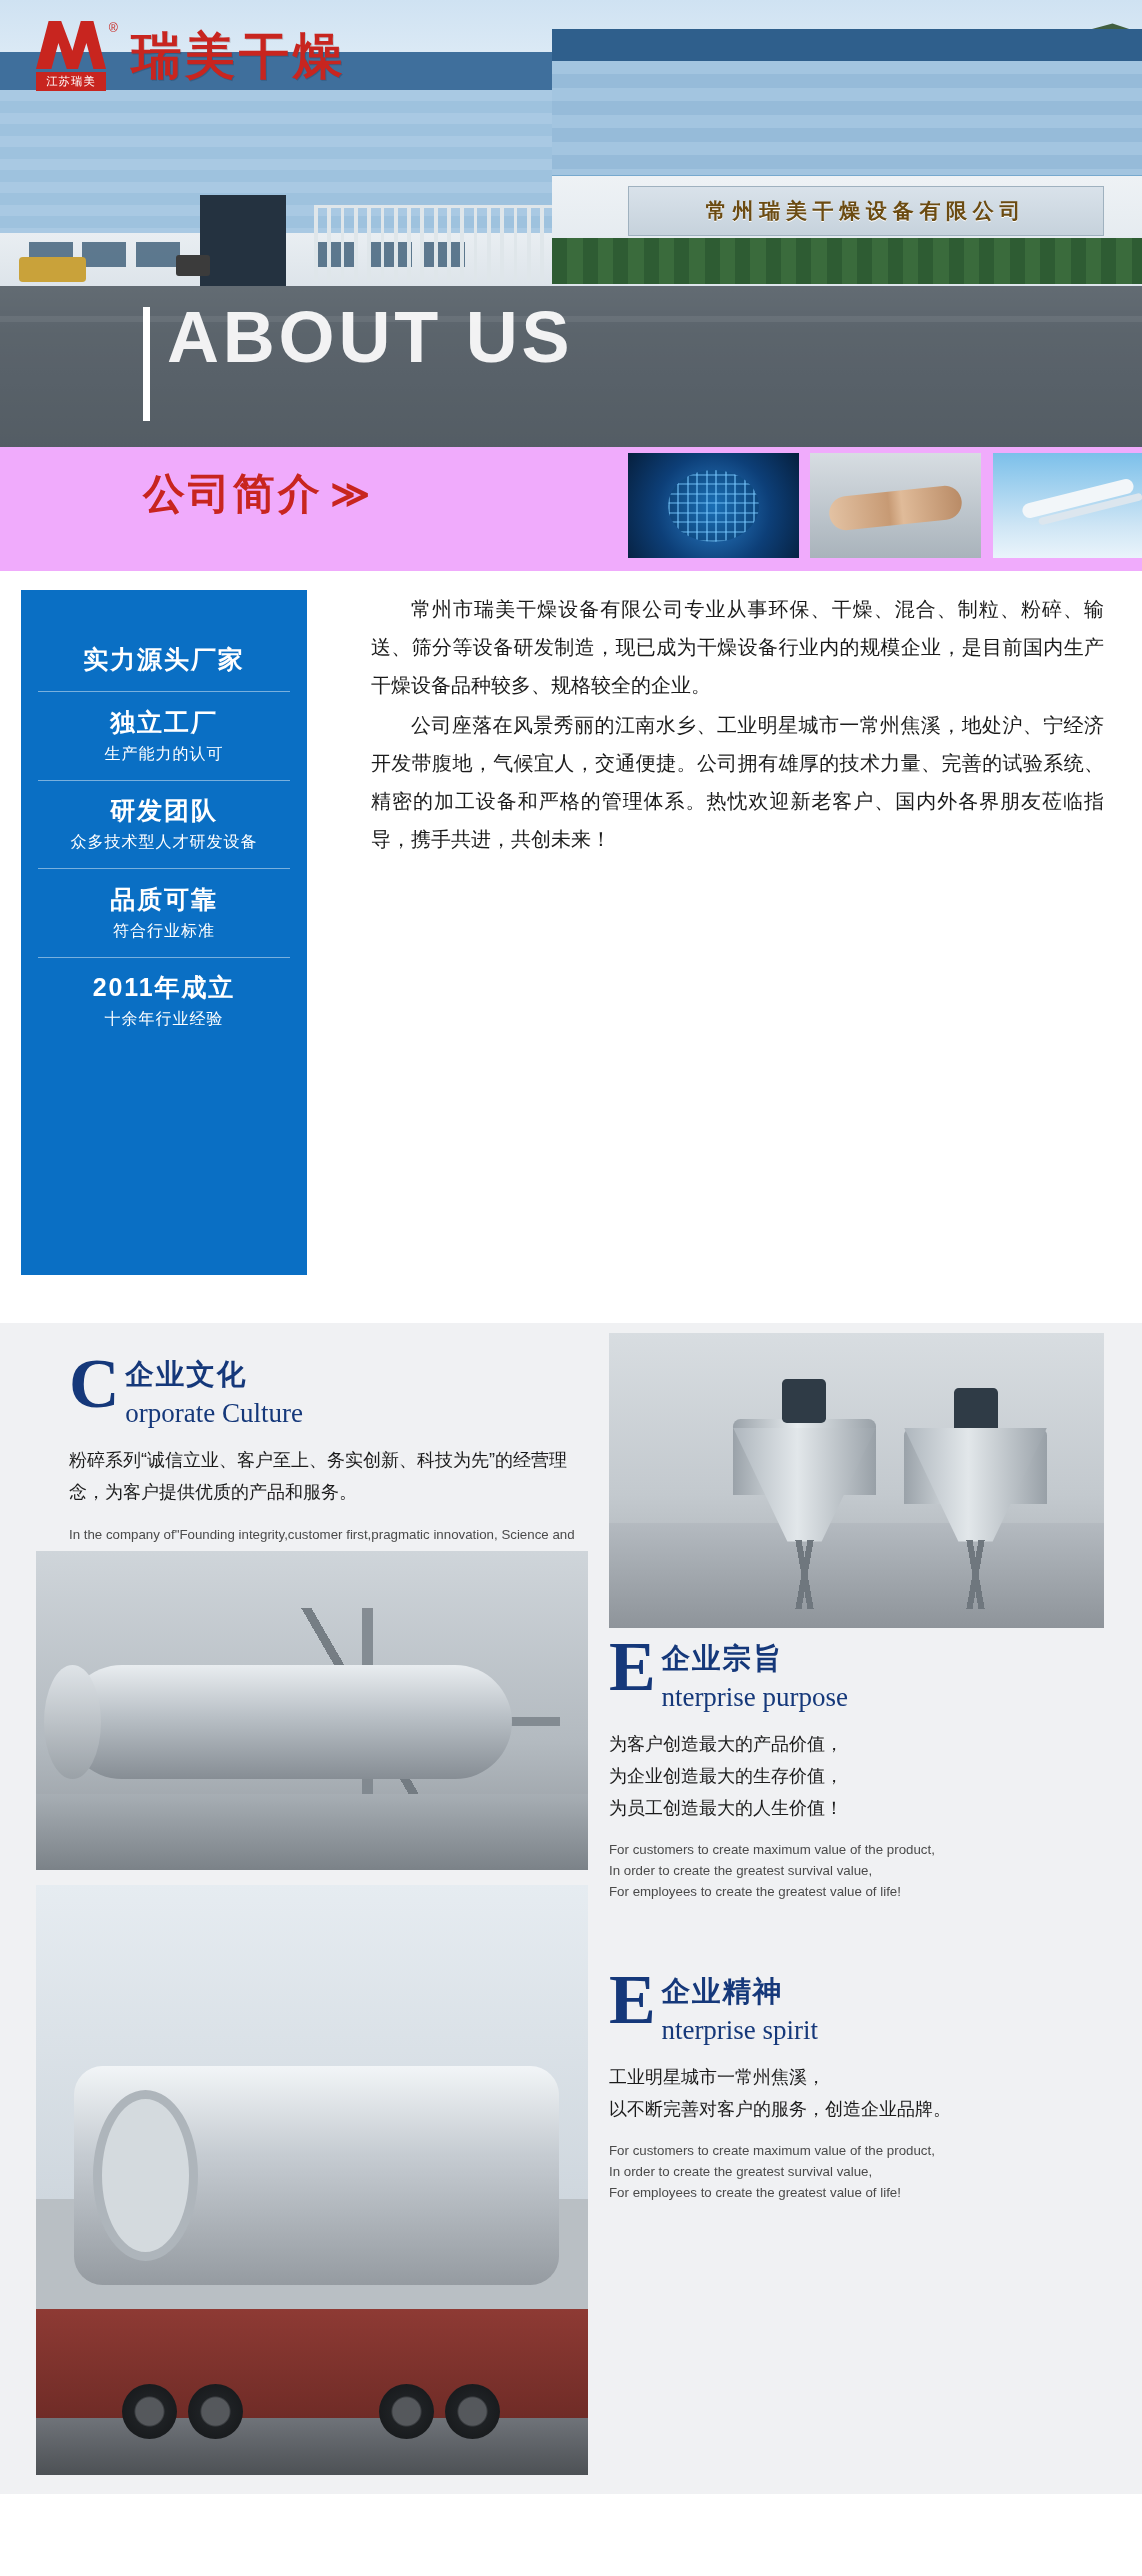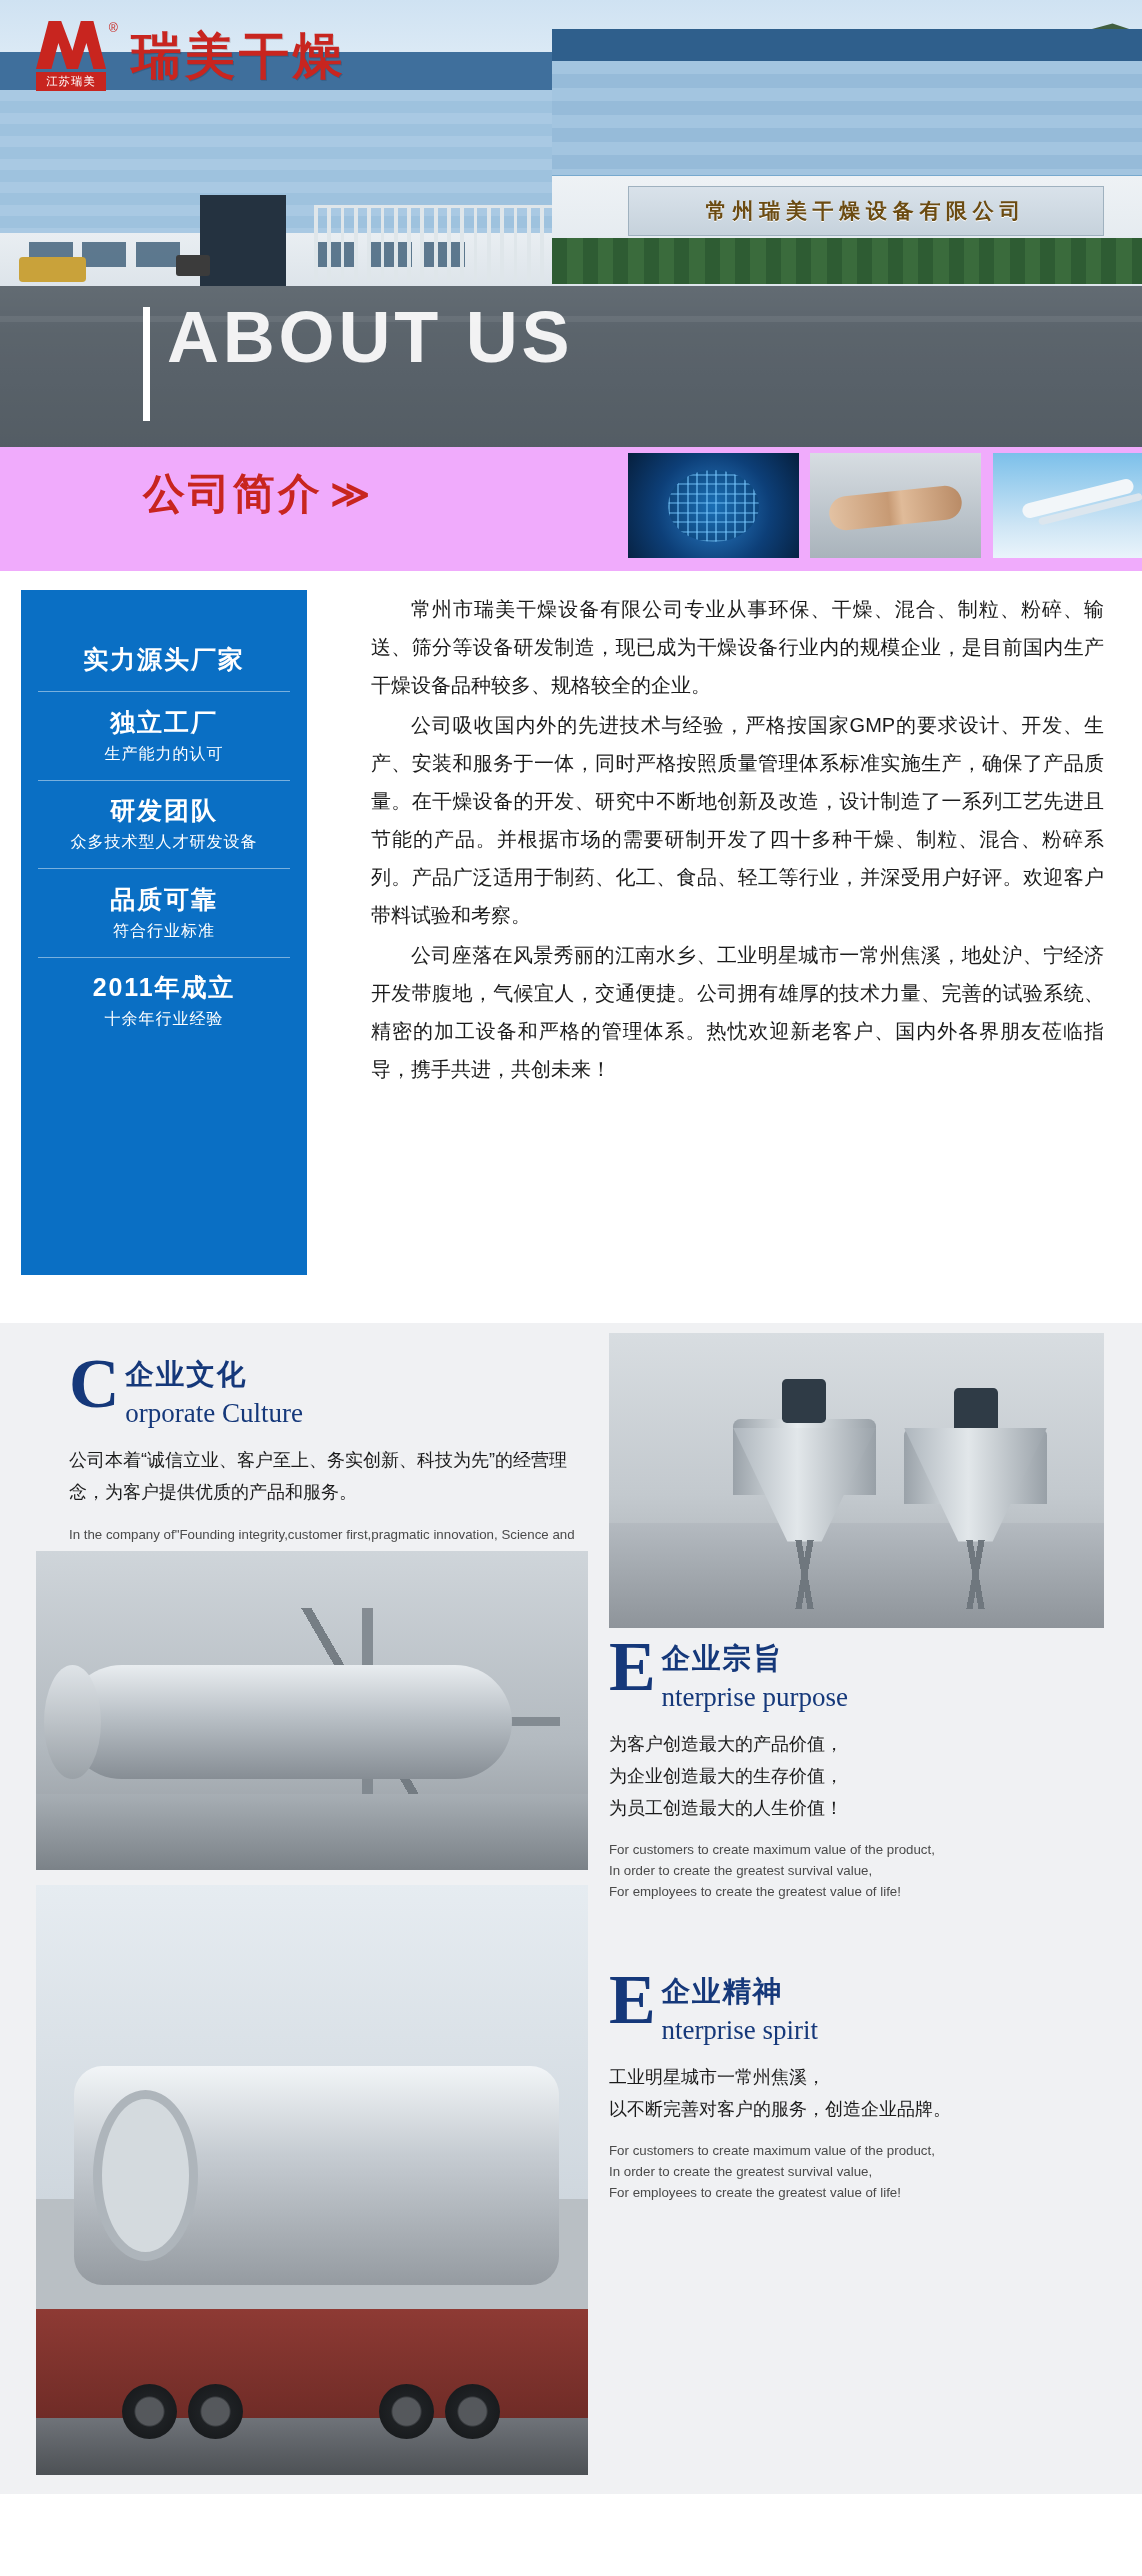--- a/index.html
+++ b/index.html
@@ -450,21 +450,20 @@
         <div class="bp-sub">符合行业标准</div>
       </div>
       <div class="bp-item">
         <div class="bp-title">2011年成立</div>
         <div class="bp-sub">十余年行业经验</div>
       </div>
     </div>
 
     <div class="intro-text">
       <p>常州市瑞美干燥设备有限公司专业从事环保、干燥、混合、制粒、粉碎、输送、筛分等设备研发制造，现已成为干燥设备行业内的规模企业，是目前国内生产干燥设备品种较多、规格较全的企业。</p>
-      <p>公司吸收国内外的先进技术与经验，严格按国家GMP的要求设计、开发、生产、安装和服务于一体，同时严格按照质量管理体系标准实施生产，确保了产品质量。在干燥设备的开发、研究中不断地创新及改造，设计制造了一系列工艺先进且节能的产品。并根据市场的需要研制开发了四十多种干燥、制粒、混合、粉碎系列。产品广泛适用于制药、化工、食品、轻工等行业，并深受用户好评。欢迎客户带料试验和考察。</p>
       <p>公司座落在风景秀丽的江南水乡、工业明星城市一常州焦溪，地处沪、宁经济开发带腹地，气候宜人，交通便捷。公司拥有雄厚的技术力量、完善的试验系统、精密的加工设备和严格的管理体系。热忱欢迎新老客户、国内外各界朋友莅临指导，携手共进，共创未来！</p>
     </div>
   </div>
 
   <div class="culture">
 
     <div class="photo photo-1">
       <div class="p1-bg"></div>
       <div class="p1-floor"></div>
       <div class="drum" style="left:124px; top:86px;"></div>
@@ -478,21 +477,21 @@
     </div>
 
     <div class="blk-culture">
       <div class="blk-head">
         <span class="dropcap">C</span>
         <span>
           <span class="head-cn" style="display:block;">企业文化</span>
           <span class="head-en" style="display:block;">orporate Culture</span>
         </span>
       </div>
-      <div class="body-cn">公司本着“诚信立业、客户至上、务实创新、科技为先”的经营理念，为客户提供优质的产品和服务。</div>
+      <div class="body-cn">粉碎系列“诚信立业、客户至上、务实创新、科技为先”的经营理念，为客户提供优质的产品和服务。</div>
       <div class="body-en" style="white-space:pre-line;">In the company of"Founding integrity,customer first,pragmatic innovation, Science and technology as the first" business philosophy, to provide customers with quality products and services.</div>
     </div>
 
     <div class="photo photo-2">
       <div class="p2-bg"></div>
       <div class="p2-frame"></div>
       <div class="p2-vessel"></div>
       <div class="p2-cap"></div>
       <div class="p2-floor"></div>
     </div>

